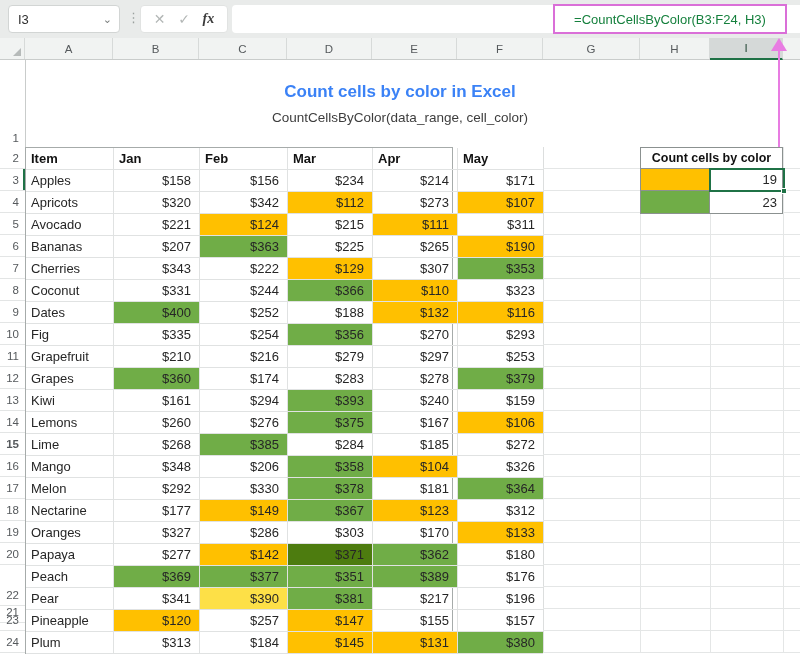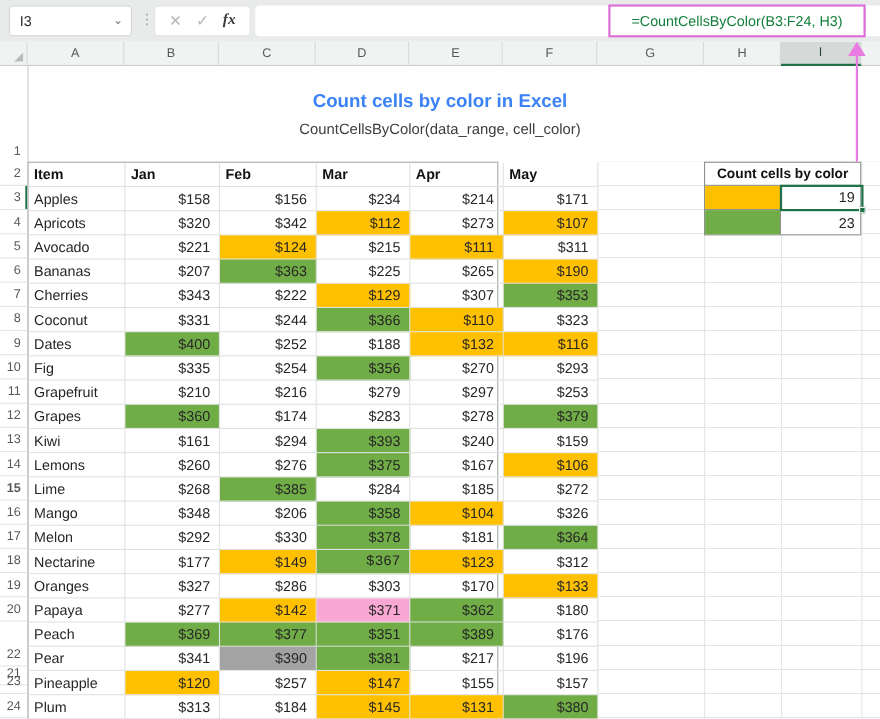--- a/index.html
+++ b/index.html
@@ -253,44 +253,44 @@
         <div class="cell num c6">$326</div>
         <div class="cell item">Melon</div>
         <div class="cell num">$292</div>
         <div class="cell num">$330</div>
         <div class="cell num" style="background: rgb(112, 173, 71);">$378</div>
         <div class="cell num">$181</div>
         <div class="cell num c6" style="background: rgb(112, 173, 71);">$364</div>
         <div class="cell item">Nectarine</div>
         <div class="cell num">$177</div>
         <div class="cell num" style="background: rgb(255, 192, 0);">$149</div>
-        <div class="cell num" style="background: rgb(112, 173, 71); font-family: Liberation Mono, monospace;">$367</div>
+        <div class="cell num" style="background: rgb(112, 173, 71);">$367</div>
         <div class="cell num" style="background: rgb(255, 192, 0);">$123</div>
         <div class="cell num c6">$312</div>
         <div class="cell item">Oranges</div>
         <div class="cell num">$327</div>
         <div class="cell num">$286</div>
         <div class="cell num">$303</div>
         <div class="cell num">$170</div>
         <div class="cell num c6" style="background: rgb(255, 192, 0);">$133</div>
         <div class="cell item">Papaya</div>
         <div class="cell num">$277</div>
         <div class="cell num" style="background: rgb(255, 192, 0);">$142</div>
-        <div class="cell num" style="background: #f9a8d4; padding-left: 44px;">$371</div>
+        <div class="cell num" style="background: #4d7c0f; padding-left: 44px;">$371</div>
         <div class="cell num" style="background: rgb(112, 173, 71);">$362</div>
         <div class="cell num c6">$180</div>
         <div class="cell item">Peach</div>
         <div class="cell num" style="background: rgb(112, 173, 71);">$369</div>
         <div class="cell num" style="background: rgb(112, 173, 71);">$377</div>
         <div class="cell num" style="background: rgb(112, 173, 71);">$351</div>
         <div class="cell num" style="background: rgb(112, 173, 71);">$389</div>
         <div class="cell num c6">$176</div>
         <div class="cell item">Pear</div>
         <div class="cell num">$341</div>
-        <div class="cell num" style="background: #a3a3a3;">$390</div>
+        <div class="cell num" style="background: #fde047;">$390</div>
         <div class="cell num" style="background: rgb(112, 173, 71);">$381</div>
         <div class="cell num">$217</div>
         <div class="cell num c6">$196</div>
         <div class="cell item">Pineapple</div>
         <div class="cell num" style="background: rgb(255, 192, 0);">$120</div>
         <div class="cell num">$257</div>
         <div class="cell num" style="background: rgb(255, 192, 0);">$147</div>
         <div class="cell num">$155</div>
         <div class="cell num c6">$157</div>
         <div class="cell item">Plum</div>

